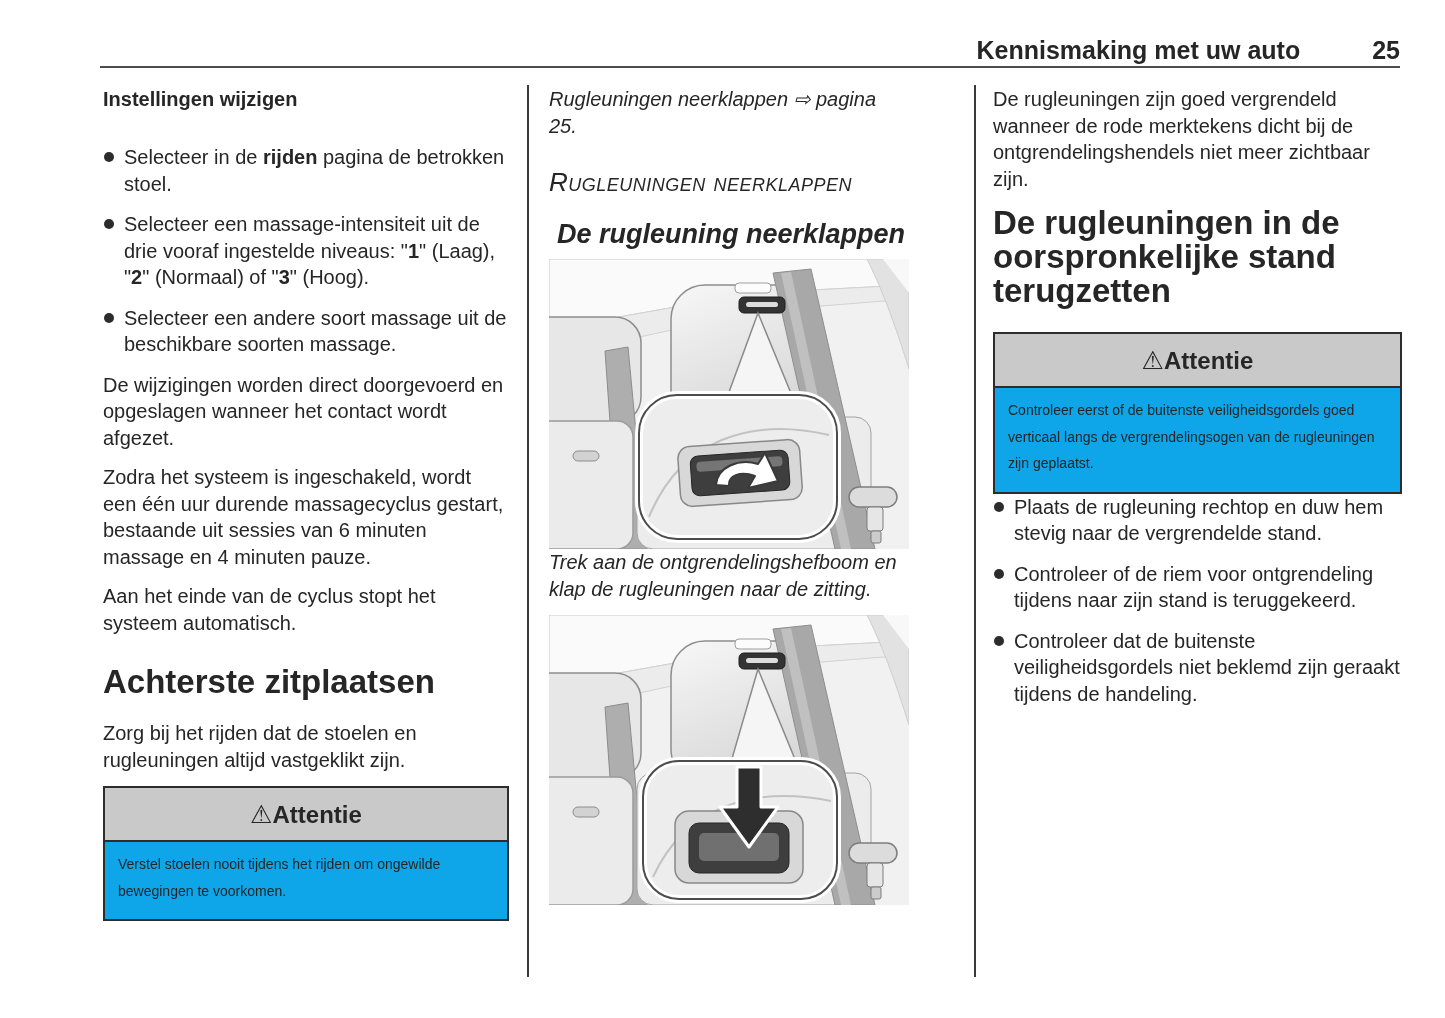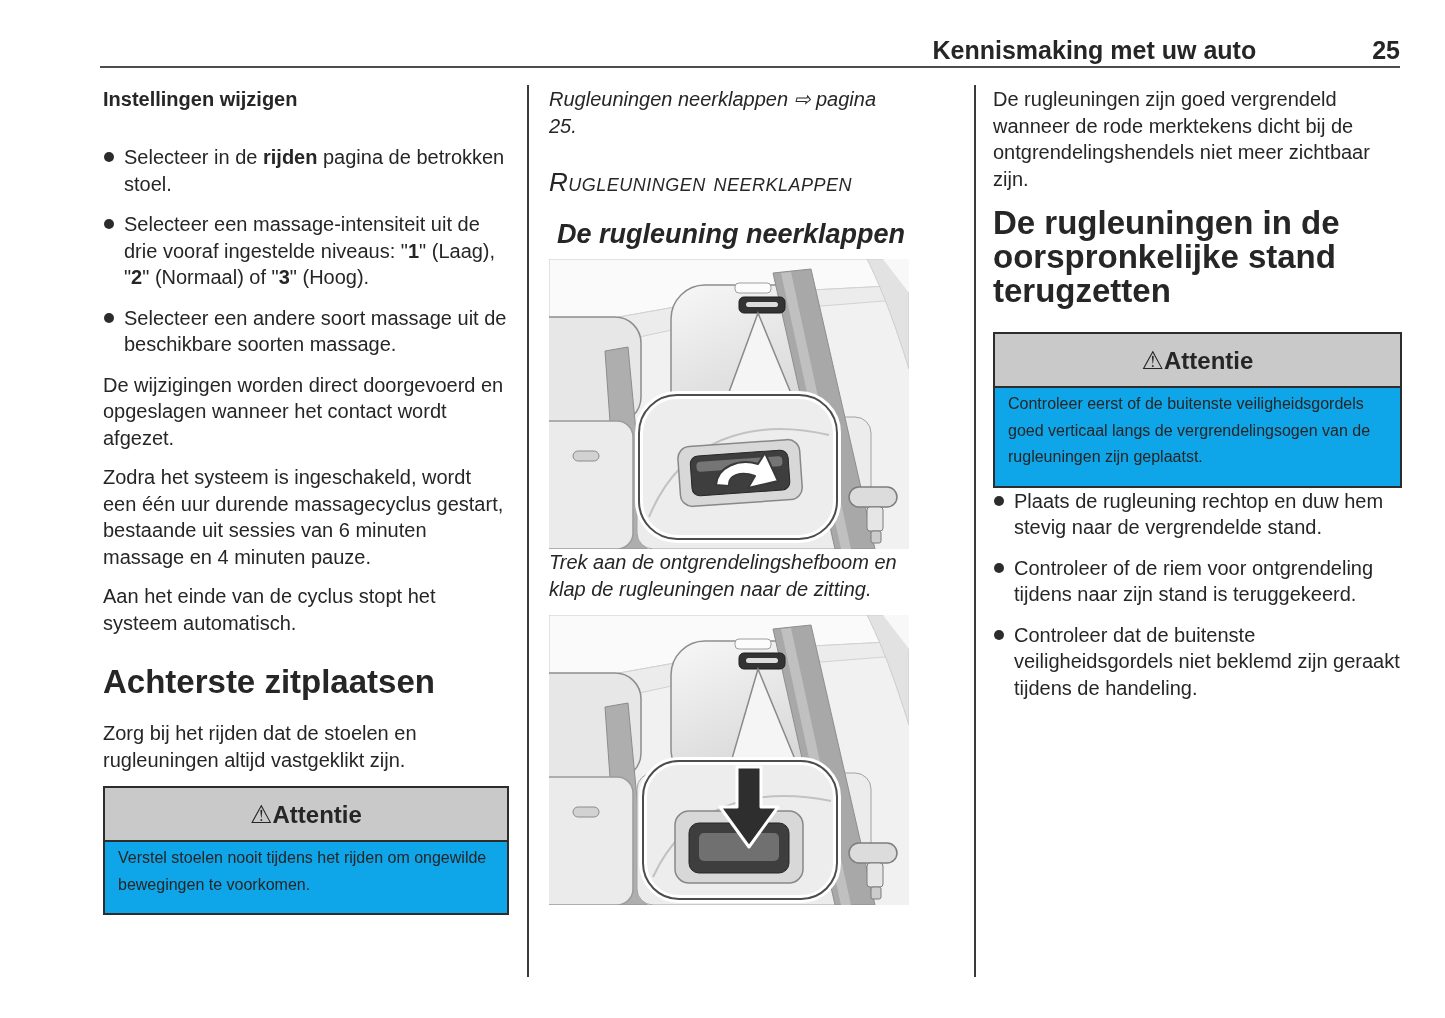--- a/index.html
+++ b/index.html
@@ -1,21 +1,21 @@
 <!DOCTYPE html>
 <html><head>
 <meta charset="utf-8">
 <style>
   html,body{margin:0;padding:0;background:#ffffff;}
   .page{
     position:relative;width:1445px;height:1018px;background:#ffffff;
     font-family:"Liberation Sans",sans-serif;color:#262626;overflow:hidden;
   }
   
-  .hdr{position:absolute;top:36px;left:100px;right:45px;display:flex;justify-content:flex-end;align-items:baseline;gap:116px;font-weight:bold;font-size:25px;}
+  .hdr{position:absolute;top:36px;left:100px;right:45px;display:flex;justify-content:flex-end;align-items:baseline;gap:72px;font-weight:bold;font-size:25px;}
   .hdr-rule{position:absolute;left:100px;right:45px;top:66px;height:2px;background:#4d4d4d;}
   
   .vdiv{position:absolute;top:85px;height:892px;width:2px;background:#3a3a3a;}
   .vdiv.one{left:527px;}
   .vdiv.two{left:974px;}
   
   .col{position:absolute;top:86px;}
   .col-left{left:103px;width:406px;}
   .col-mid{left:549px;width:382px;font-style:italic;}
   .col-right{left:993px;width:409px;}
@@ -27,21 +27,21 @@
   h2.right-h{font-size:33px;line-height:34px;font-weight:bold;margin:14px 0 0;}
   .smallcaps{font-variant:small-caps;font-size:26px;line-height:30px;letter-spacing:.5px;margin-top:28px;}
   .crossref{max-width:340px;}
   ul.dots{list-style:none;margin:0;padding:0;}
   ul.dots li{position:relative;padding-left:21px;margin:0 0 14px;font-size:20px;line-height:26.5px;}
   ul.dots li::before{content:"";position:absolute;left:1px;top:8px;width:10px;height:10px;border-radius:50%;background:#2c2c2c;}
   
   .warn{border:2px solid #2d2d2d;background:#0ea5e9;}
   .warn-head{background:#c9c9c9;border-bottom:2px solid #2d2d2d;text-align:center;font-weight:bold;font-size:24px;line-height:28px;padding:12px 0 11px;}
   .warn-head .tri{font-weight:normal;font-size:25px;}
-  .warn-body{padding:3px 13px 15px;font-size:16px;line-height:26.5px;}
+  .warn-body{padding:9px 13px 15px;font-size:14px;line-height:26.5px;}
   .warn-left{margin-top:13px;}
   .warn-right{margin-top:24px;}
   .bullets-right{margin-top:20px;}
   
   figure{margin:0;}
   figure.f1{margin-top:8px;}
   figure.f2{margin-top:6px;}
   .caption{margin:4px 0 0;}
   svg{display:block;}
 </style>

